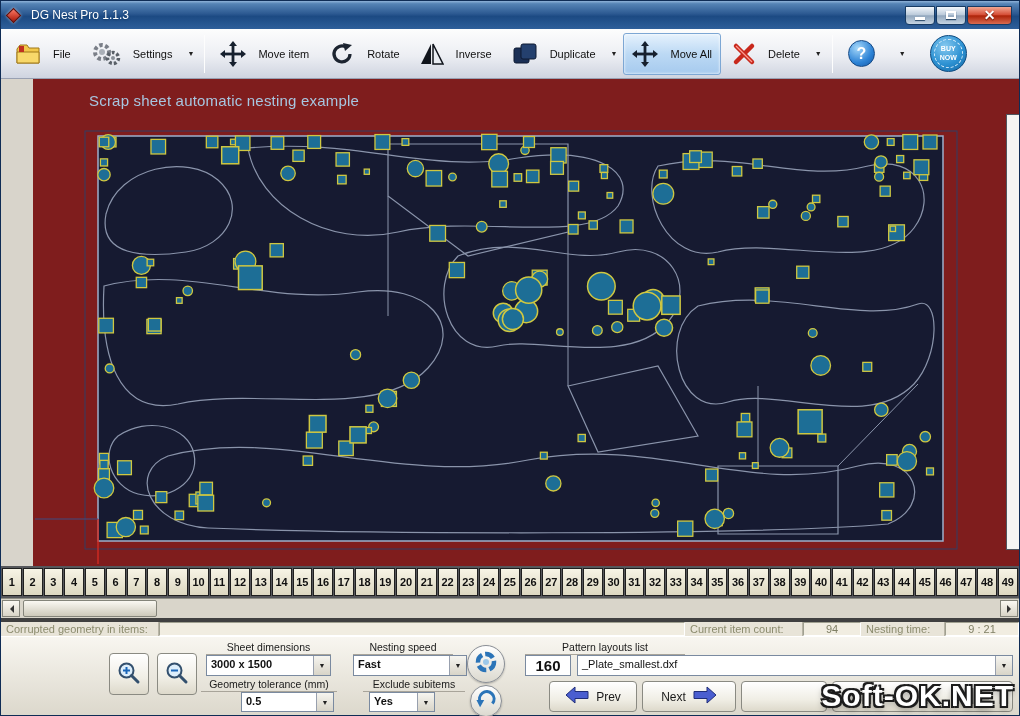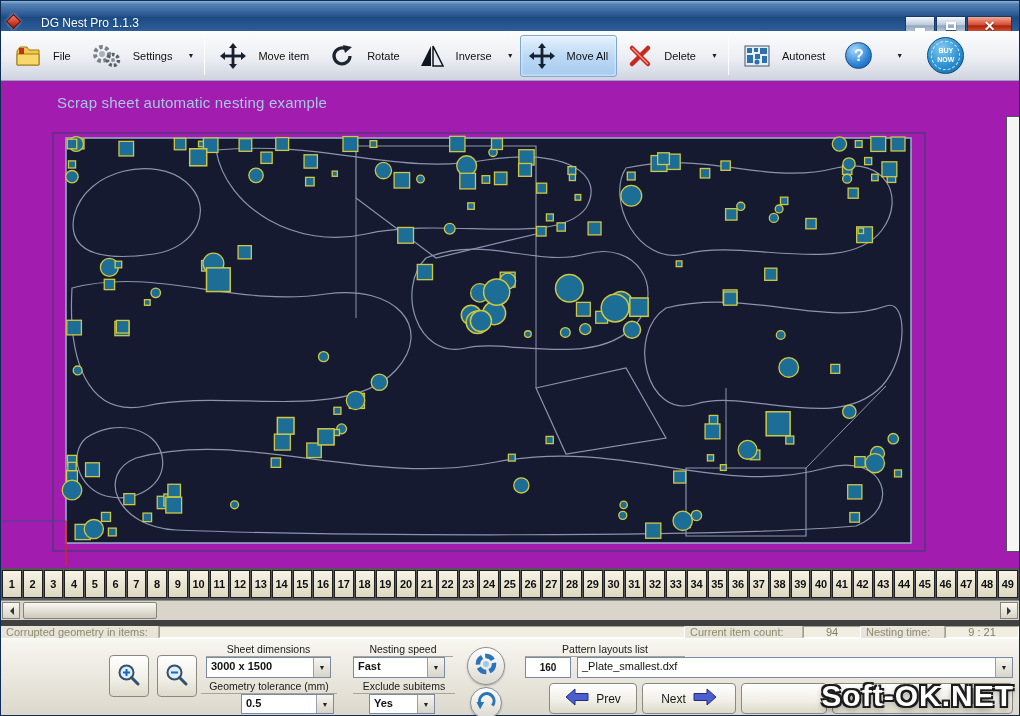--- a/index.html
+++ b/index.html
@@ -1,20 +1,20 @@
 <!DOCTYPE html>
 <html><head>
 <meta charset="utf-8">
 <style>
   *{margin:0;padding:0;box-sizing:border-box;}
   html,body{width:1020px;height:716px;overflow:hidden;font-family:"Liberation Sans",sans-serif;background:#222;}
   .window{width:1020px;height:716px;display:flex;flex-direction:column;border:1px solid #0f2c55;background:#d8d4cb;}
 
   
-  .titlebar{height:28px;flex:0 0 28px;background:linear-gradient(#8fb3d9 0%,#5583b5 10%,#2d5a92 45%,#1c4a83 55%,#2e5f9a 100%);display:flex;align-items:flex-start;padding:15px 7px;gap:22px;}
+  .titlebar{height:28px;flex:0 0 28px;background:linear-gradient(#8fb3d9 0%,#5583b5 10%,#2d5a92 45%,#1c4a83 55%,#2e5f9a 100%);display:flex;align-items:center;padding:0 7px;gap:12px;}
   .app-icon{width:11px;height:11px;background:linear-gradient(135deg,#ff7a66,#a81505);transform:rotate(45deg);border:1px solid #6d0d02;box-shadow:0 0 3px rgba(255,255,255,.6);}
   .title{color:#fff;font-size:12px;text-shadow:0 1px 2px #123a66;}
   .win-buttons{margin-left:auto;display:flex;}
   .win-btn{width:30px;height:19px;border:1px solid #163a63;border-radius:0 0 4px 4px;background:linear-gradient(#f2f7fc,#bccbdb 45%,#91a7be 52%,#c5d4e2);display:flex;align-items:center;justify-content:center;margin-left:1px;}
   .win-btn.close{width:45px;background:linear-gradient(#f2a893,#d65038 45%,#ad2409 52%,#d96a50);}
   .glyph-min{width:10px;height:3px;background:#fff;box-shadow:0 1px 1px #2a4a6a;margin-top:7px;}
   .glyph-max{width:10px;height:8px;border:2px solid #fff;box-shadow:0 1px 1px #2a4a6a;}
   .glyph-close{color:#fff;font-weight:bold;font-size:14px;line-height:1;text-shadow:0 1px 1px #5a1000;}
 
   
@@ -22,51 +22,51 @@
   .tb-item{display:flex;align-items:center;gap:12px;padding:5px 8px;border:1px solid transparent;border-radius:3px;height:42px;cursor:default;}
   .tb-item.active{background:linear-gradient(#e6f2fd,#bcd9f4 50%,#a6caee);border-color:#7da7d4;box-shadow:inset 0 0 3px #fff;}
   .tb-label{font-size:11px;color:#101010;white-space:nowrap;}
   .tb-caret{font-size:7px;color:#222;padding:0 4px;align-self:center;}
   .tb-sep{width:1px;height:38px;background:#9aa0ae;border-right:1px solid #fdfdfd;margin:0 4px;}
   .tb-icon{display:flex;align-items:center;justify-content:center;}
   .help-circle{width:27px;height:27px;border-radius:50%;background:radial-gradient(circle at 35% 28%,#a6d8fa,#2d83d6 60%,#1255a4);color:#fff;font-weight:bold;font-size:16px;display:flex;align-items:center;justify-content:center;border:1px solid #164a86;}
   .buynow{width:37px;height:37px;border-radius:50%;background:radial-gradient(circle at 40% 30%,#86c9f0,#2c91d2 55%,#12639f);border:1px solid #0d4a80;outline:1px dashed #d8eefc;outline-offset:-5px;color:#fff;font-size:7px;font-weight:bold;display:flex;align-items:center;justify-content:center;text-align:center;line-height:1.2;padding:4px;}
 
   
-  .canvas{position:relative;flex:0 0 487px;height:487px;background:#a21caf;overflow:hidden;}
+  .canvas{position:relative;flex:0 0 487px;height:487px;background:#7f1d1d;overflow:hidden;margin-left:32px;}
   .canvas-heading{position:absolute;left:56px;top:13px;font-size:15px;color:#a7c6e0;letter-spacing:.2px;}
   #nest-svg{position:absolute;left:0;top:0;display:block;}
   .right-strip{position:absolute;right:0;top:35px;width:13px;height:436px;background:#f5f5f3;border:1px solid #50565f;border-right:none;}
 
   
   .tabstrip{height:32px;flex:0 0 32px;background:#56575b;display:flex;gap:1px;padding:2px 1px;}
   .tab{flex:1;background:linear-gradient(#f7f4e6,#dcd7c0);border:1px solid #1f1f1f;font-size:11px;font-weight:bold;display:flex;align-items:center;justify-content:center;color:#101010;cursor:default;}
 
   
   .hscroll{height:20px;flex:0 0 20px;background:#d9d5ca;position:relative;border-top:1px solid #8f8f85;}
   .hs-arrow{position:absolute;top:1px;width:18px;height:17px;background:linear-gradient(#faf8f2,#d8d4c6);border:1px solid #84847a;display:flex;align-items:center;justify-content:center;}
   .hs-left{left:1px;}.hs-right{right:1px;}
   .tri-l{width:0;height:0;border:4px solid transparent;border-right-color:#333;margin-left:-3px;}
   .tri-r{width:0;height:0;border:4px solid transparent;border-left-color:#333;margin-right:-3px;}
   .hs-thumb{position:absolute;left:22px;top:1px;width:134px;height:17px;background:linear-gradient(#faf8f2,#cdc9ba);border:1px solid #84847a;border-radius:2px;}
 
   
-  .statusbar{height:18px;flex:0 0 18px;background:#e8e4d8;display:flex;font-size:11px;color:#8b8b6d;border-top:6px solid #404040;}
+  .statusbar{height:18px;flex:0 0 18px;background:#e8e4d8;display:flex;font-size:11px;color:#8b8b6d;border-top:4px solid #404040;}
   .sb-label{display:flex;align-items:center;padding:0 5px;border-right:1px solid #b8b4a6;white-space:nowrap;}
   .sb-field{background:#f1ede1;border:1px solid;border-color:#a0a090 #ffffff #ffffff #a0a090;display:flex;align-items:center;padding:0 6px;color:#7f7f64;}
   .sb-grow{flex:1;}
 
   
   .bottom{position:relative;flex:1;background:linear-gradient(#f8f6f0,#dcd8cc);border-top:1px solid #fff;}
   .btn{position:absolute;border:1px solid #8a8a82;border-radius:4px;background:linear-gradient(#ffffff,#f0eee5 60%,#ddd9cb);box-shadow:inset 0 1px 0 #fff;display:flex;align-items:center;justify-content:center;gap:7px;font-size:12px;color:#1a1a1a;cursor:default;}
   .ctl-label{position:absolute;font-size:10.5px;color:#1a1a1a;text-align:center;border-bottom:1px solid #a8a49a;padding-bottom:1px;white-space:nowrap;}
   .combo{position:absolute;height:21px;background:#fff;border:1px solid #7a8aa0;display:flex;align-items:stretch;}
   .combo-val{flex:1;font-size:11px;font-weight:bold;padding:2px 4px 0 4px;white-space:nowrap;overflow:hidden;color:#111;}
   .combo-btn{width:17px;background:linear-gradient(#f6f5f0,#d8d4c8);border-left:1px solid #98a0ae;font-size:7px;display:flex;align-items:center;justify-content:center;color:#222;}
-  .text-field{position:absolute;background:#fff;border:1px solid #7a8aa0;font-size:10px;font-weight:bold;display:flex;align-items:center;justify-content:center;color:#111;}
+  .text-field{position:absolute;background:#fff;border:1px solid #7a8aa0;font-size:15px;font-weight:bold;display:flex;align-items:center;justify-content:center;color:#111;}
   .round-btn{position:absolute;border-radius:50%;border:1px solid #8a8f96;background:linear-gradient(#ffffff,#dcd9cf);display:flex;align-items:center;justify-content:center;box-shadow:0 1px 2px rgba(0,0,0,.25);}
   .watermark{position:absolute;right:5px;bottom:2px;font-size:30px;font-weight:bold;color:#fff;letter-spacing:1px;white-space:nowrap;
     text-shadow:-2px -2px 0 #1c1c1c,2px -2px 0 #1c1c1c,-2px 2px 0 #1c1c1c,2px 2px 0 #1c1c1c,0 3px 7px rgba(0,0,0,.55);pointer-events:none;padding-left:44px;}
 </style>
 </head>
 <body>
 
 <div class="window">
 
   <div class="titlebar">
@@ -135,20 +135,29 @@
       </div>
       <div class="tb-item">
         <span class="tb-icon">
           <svg width="24" height="24" viewBox="0 0 24 24">
             <polygon points="11,2 11,22 1,22" fill="#10141c"></polygon>
             <polygon points="13,2 23,22 13,22" fill="#e8ecf2" stroke="#10141c" stroke-width="1.5"></polygon>
           </svg>
         </span>
         <span class="tb-label">Inverse</span>
       </div>
+      <div class="tb-item">
+        <span class="tb-icon">
+          <svg width="26" height="24" viewBox="0 0 26 24">
+            <rect x="2" y="6" width="15" height="15" rx="2" fill="#1b2f55" stroke="#0e1a33"></rect>
+            <rect x="9" y="2" width="15" height="15" rx="2" fill="#24406e" stroke="#0e1a33"></rect>
+          </svg>
+        </span>
+        <span class="tb-label">Duplicate</span>
+      </div>
       <div class="tb-caret">▼</div>
       <div class="tb-item active">
         <span class="tb-icon">
           <svg width="26" height="26" viewBox="0 0 26 26">
             <g fill="#16202e">
               <polygon points="13,0 9,5 17,5"></polygon>
               <polygon points="13,26 9,21 17,21"></polygon>
               <polygon points="0,13 5,9 5,17"></polygon>
               <polygon points="26,13 21,9 21,17"></polygon>
               <rect x="11.6" y="4" width="2.8" height="18"></rect>
@@ -165,37 +174,20 @@
               <line x1="4" y1="4" x2="20" y2="20"></line>
               <line x1="20" y1="4" x2="4" y2="20"></line>
             </g>
             <line x1="4" y1="4" x2="20" y2="20" stroke="#ff9a8e" stroke-width="1.2"></line>
           </svg>
         </span>
         <span class="tb-label">Delete</span>
       </div>
       <div class="tb-caret">▼</div>
       <div class="tb-sep"></div>
-      <div class="tb-item">
-        <span class="tb-icon">
-          <svg width="26" height="24" viewBox="0 0 26 24">
-            <rect x="1" y="2" width="24" height="20" fill="#e8eef8" stroke="#445566"></rect>
-            <g fill="#2e6fae">
-              <rect x="3" y="4" width="5" height="5"></rect>
-              <rect x="10" y="4" width="4" height="4"></rect>
-              <rect x="16" y="4" width="7" height="6"></rect>
-              <rect x="3" y="11" width="6" height="8"></rect>
-              <rect x="11" y="10" width="5" height="5"></rect>
-              <rect x="18" y="12" width="5" height="7"></rect>
-              <circle cx="13" cy="18" r="2.5"></circle>
-            </g>
-          </svg>
-        </span>
-        <span class="tb-label">Autonest</span>
-      </div>
       <div class="tb-item">
         <span class="help-circle">?</span>
       </div>
       <div class="tb-item">
         <span class="tb-caret">▼</span>
       </div>
       <div class="tb-item">
         <span class="buynow">BUY NOW</span>
       </div>
     </div>
@@ -494,26 +486,26 @@
       <span class="combo-btn">▼</span>
     </div>
 
     <div class="ctl-label" style="left:200px;top:41px;width:136px;">Geometry tolerance (mm)</div>
     <div class="combo" style="left:240px;top:55px;width:93px;height:20px;">
       <span class="combo-val">0.5</span>
       <span class="combo-btn">▼</span>
     </div>
 
     <div class="ctl-label" style="left:352px;top:4px;width:100px;">Nesting speed</div>
-    <div class="combo" style="left:352px;top:18px;width:92px;">
+    <div class="combo" style="left:352px;top:18px;width:114px;">
       <span class="combo-val">Fast</span>
       <span class="combo-btn">▼</span>
     </div>
 
-    <div class="ctl-label" style="left:352px;top:41px;width:102px;">Exclude subitems</div>
+    <div class="ctl-label" style="left:362px;top:41px;width:102px;">Exclude subitems</div>
     <div class="combo" style="left:368px;top:55px;width:66px;height:20px;">
       <span class="combo-val">Yes</span>
       <span class="combo-btn">▼</span>
     </div>
 
     <div class="round-btn" style="left:466px;top:8px;width:38px;height:38px;">
       <span>
         <svg width="24" height="24" viewBox="0 0 24 24">
             <circle cx="12" cy="12" r="8" fill="none" stroke="#2b74b8" stroke-width="4.5" stroke-dasharray="9 3.2"></circle>
             <circle cx="12" cy="12" r="3" fill="#9cc8ea"></circle>

